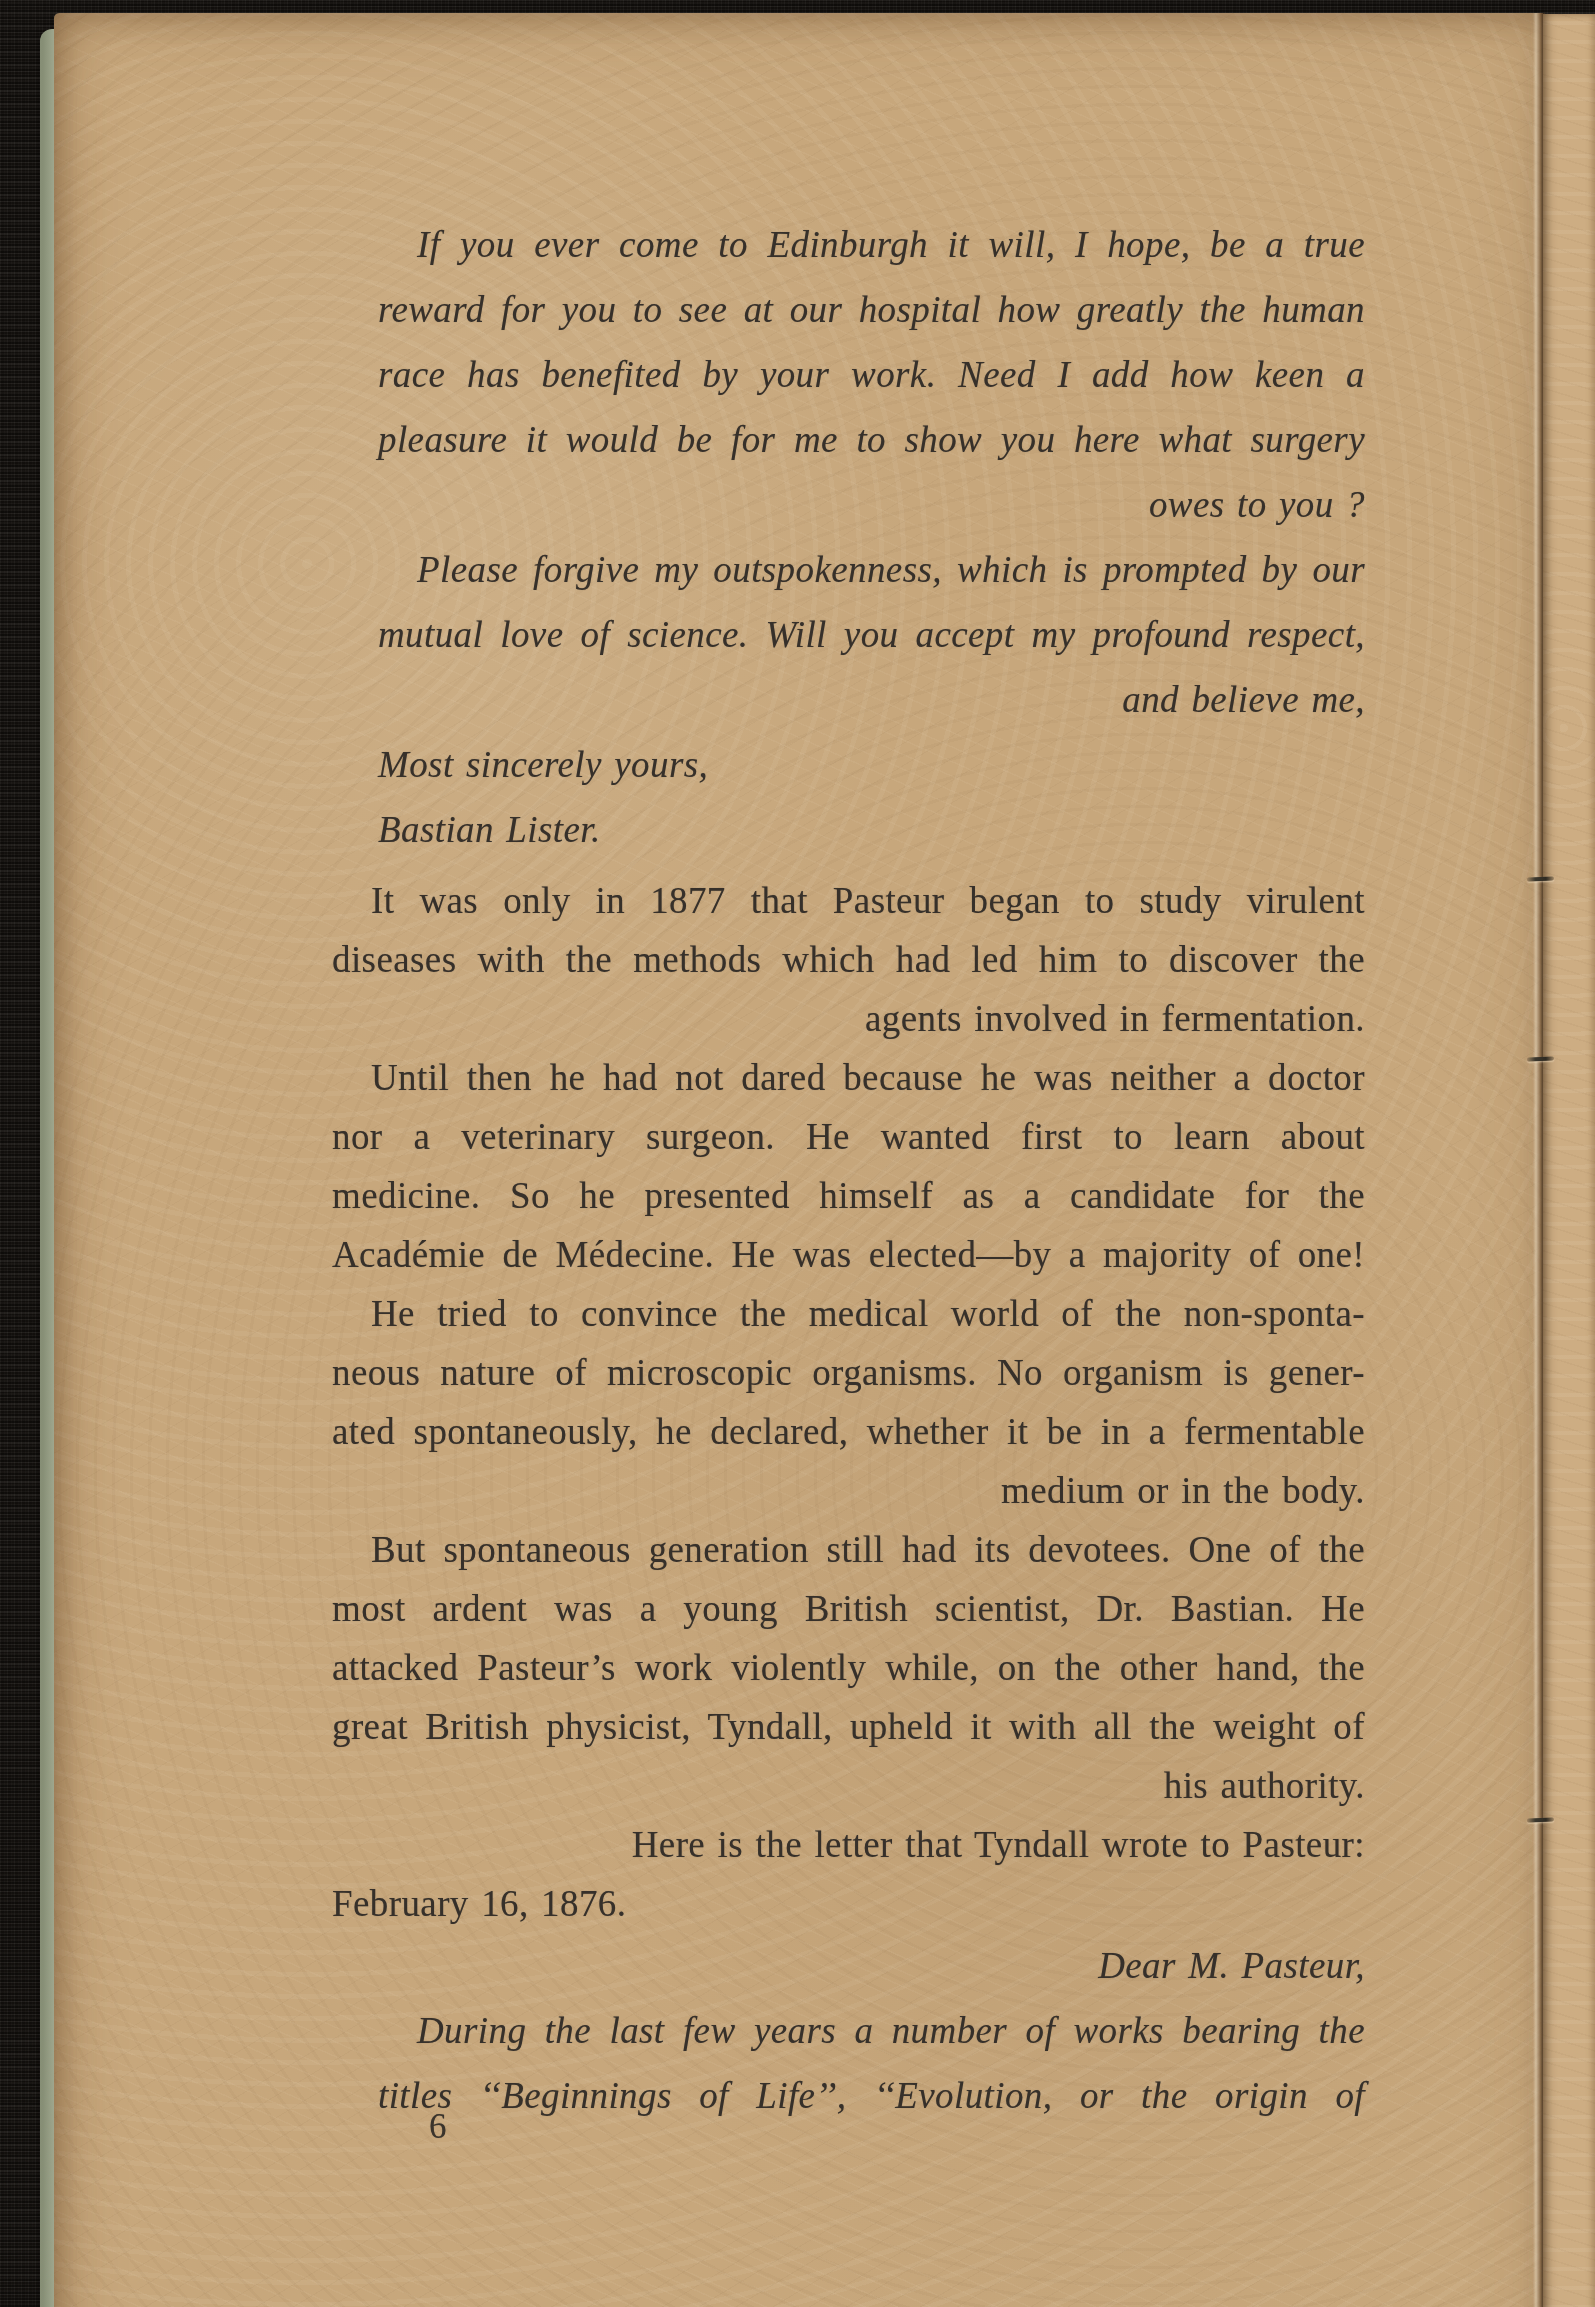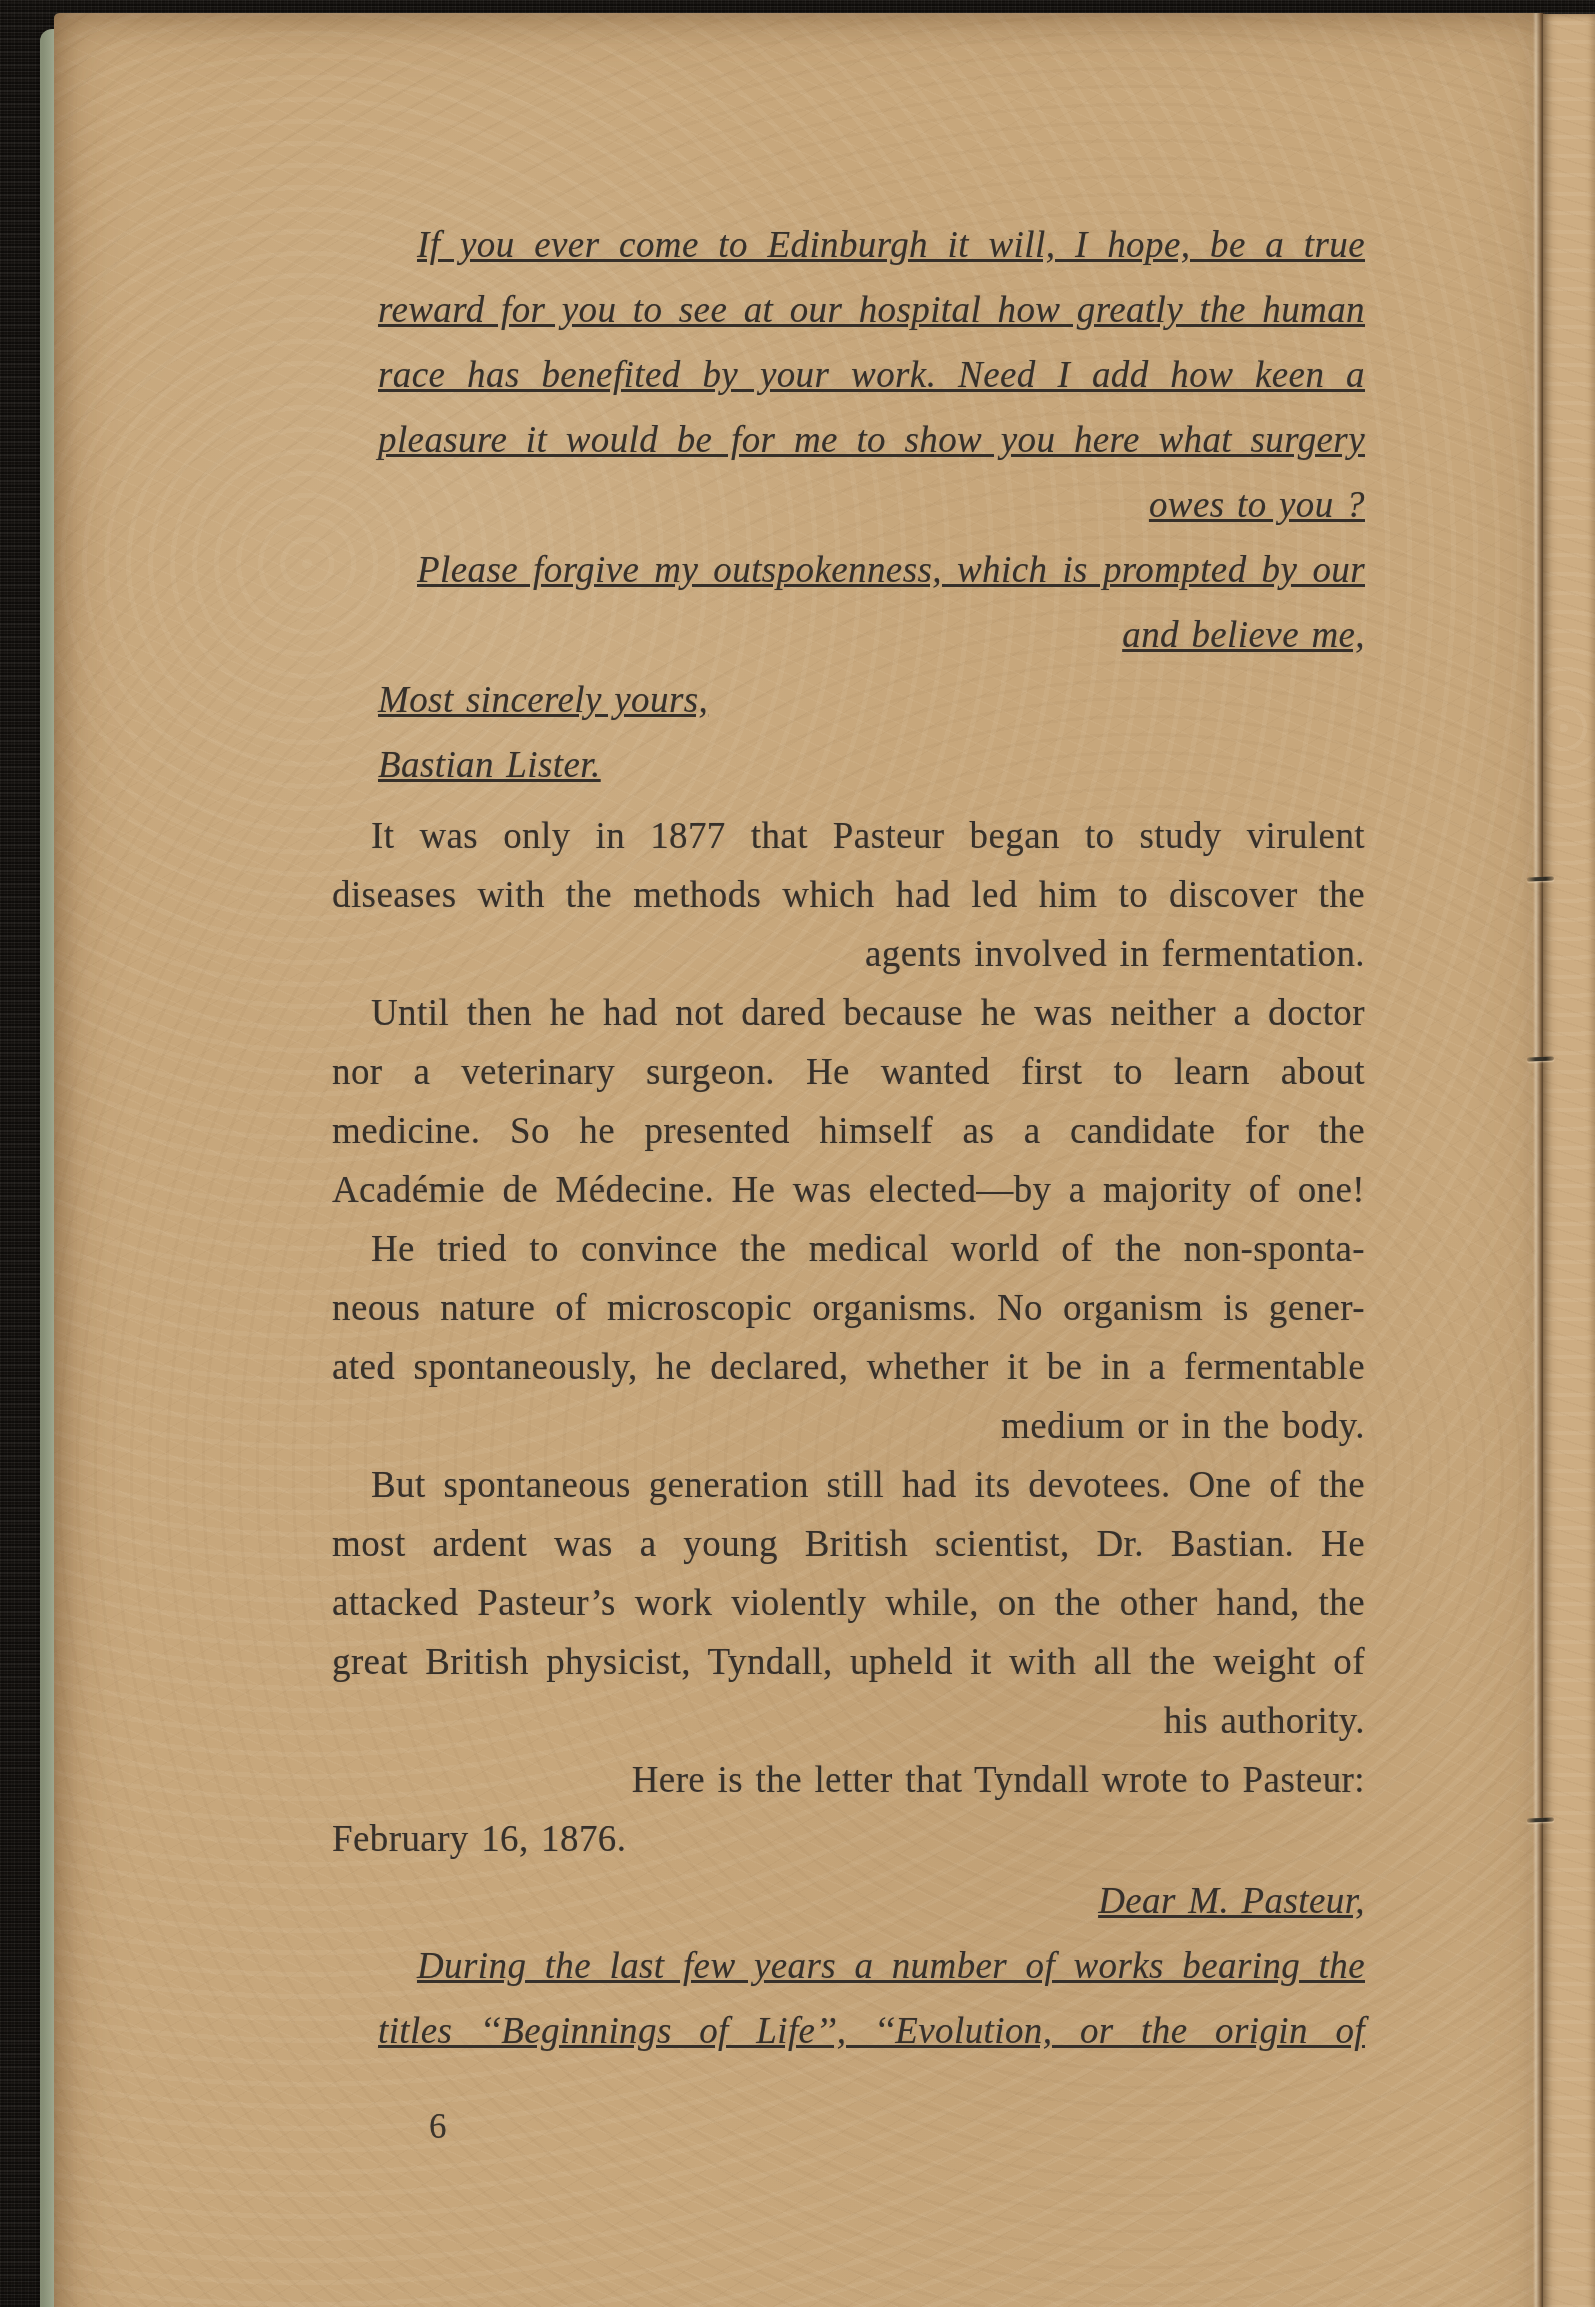--- a/index.html
+++ b/index.html
@@ -113,21 +113,20 @@
     word-spacing: 2.8px;
     text-shadow: 0 0 0.9px rgba(54,48,42,0.38);
   }
   .line {
     line-height: 59px;
     white-space: normal;
   }
   .line.quote {
     margin-left: 46px;
     line-height: 65px;
-    text-decoration: underline;
   }
   .line.italic { font-style: italic; }
   .line.align-justify { text-align: justify; text-align-last: justify; }
   .line.align-left { text-align: right; }
   .line.align-right { }
   .line.indent { text-indent: 39px; }
 
   .page-number {
     position: absolute;
     left: 375px;
@@ -144,20 +143,21 @@
 
 <div class="page">
   <div class="binding-crease"></div>
   <div class="text-flow">
       <div class="line align-justify quote italic indent">If you ever come to Edinburgh it will, I hope, be a true</div>
       <div class="line align-justify quote italic">reward for you to see at our hospital how greatly the human</div>
       <div class="line align-justify quote italic">race has benefited by your work. Need I add how keen a</div>
       <div class="line align-justify quote italic">pleasure it would be for me to show you here what surgery</div>
       <div class="line align-left quote italic">owes to you ?</div>
       <div class="line align-justify quote italic indent">Please forgive my outspokenness, which is prompted by our</div>
+      <div class="line align-justify quote italic">mutual love of science. Will you accept my profound respect,</div>
       <div class="line align-left quote italic">and believe me,</div>
       <div class="line align-right quote italic" style="margin-right: 106px;">Most sincerely yours,</div>
       <div class="line align-right quote italic" style="margin-right: 14px;">Bastian Lister.</div>
       <div class="line align-justify indent" style="margin-top: 9.2px;">It was only in 1877 that Pasteur began to study virulent</div>
       <div class="line align-justify">diseases with the methods which had led him to discover the</div>
       <div class="line align-left">agents involved in fermentation.</div>
       <div class="line align-justify indent">Until then he had not dared because he was neither a doctor</div>
       <div class="line align-justify">nor a veterinary surgeon. He wanted first to learn about</div>
       <div class="line align-justify">medicine. So he presented himself as a candidate for the</div>
       <div class="line align-justify">Académie de Médecine. He was elected—by a majority of one!</div>

